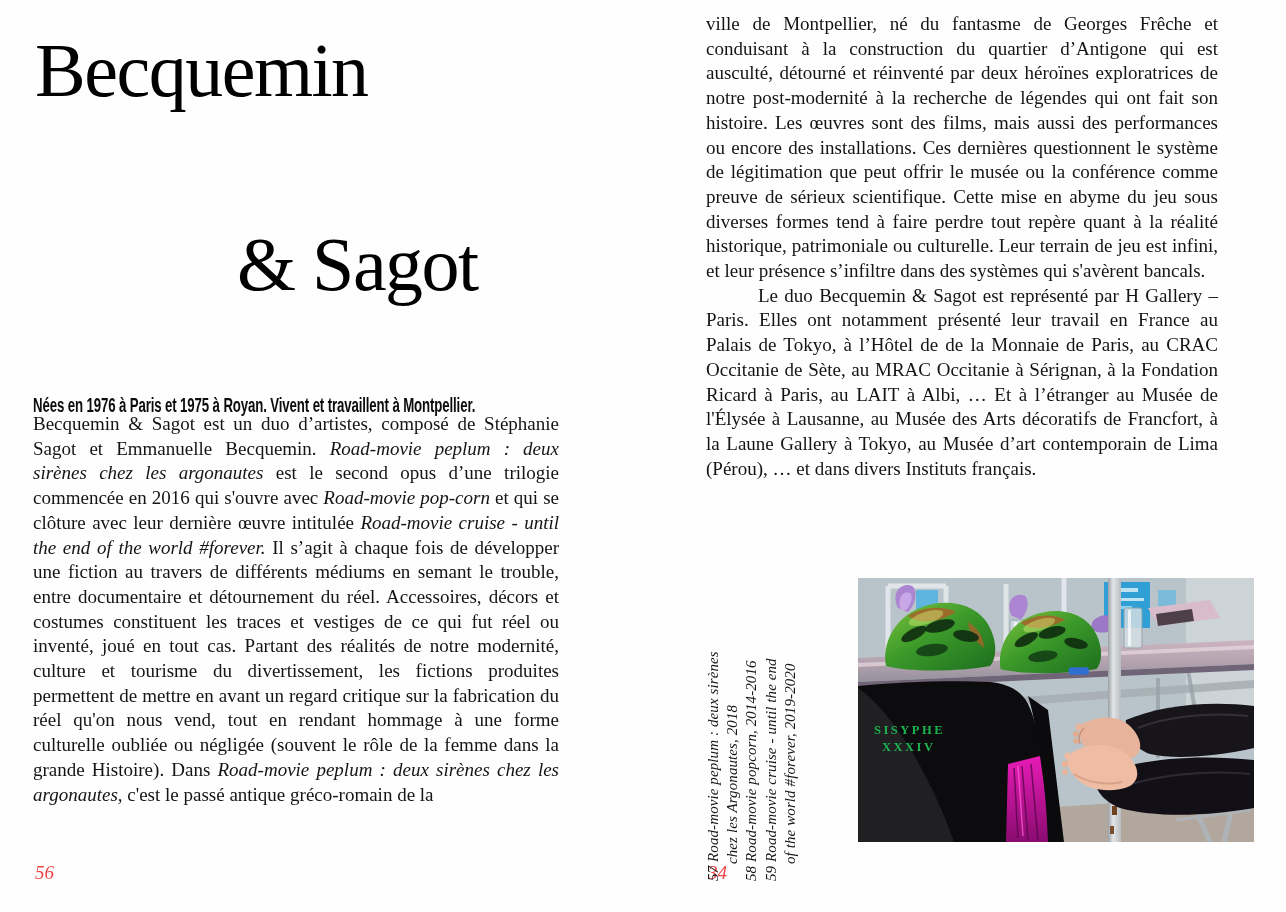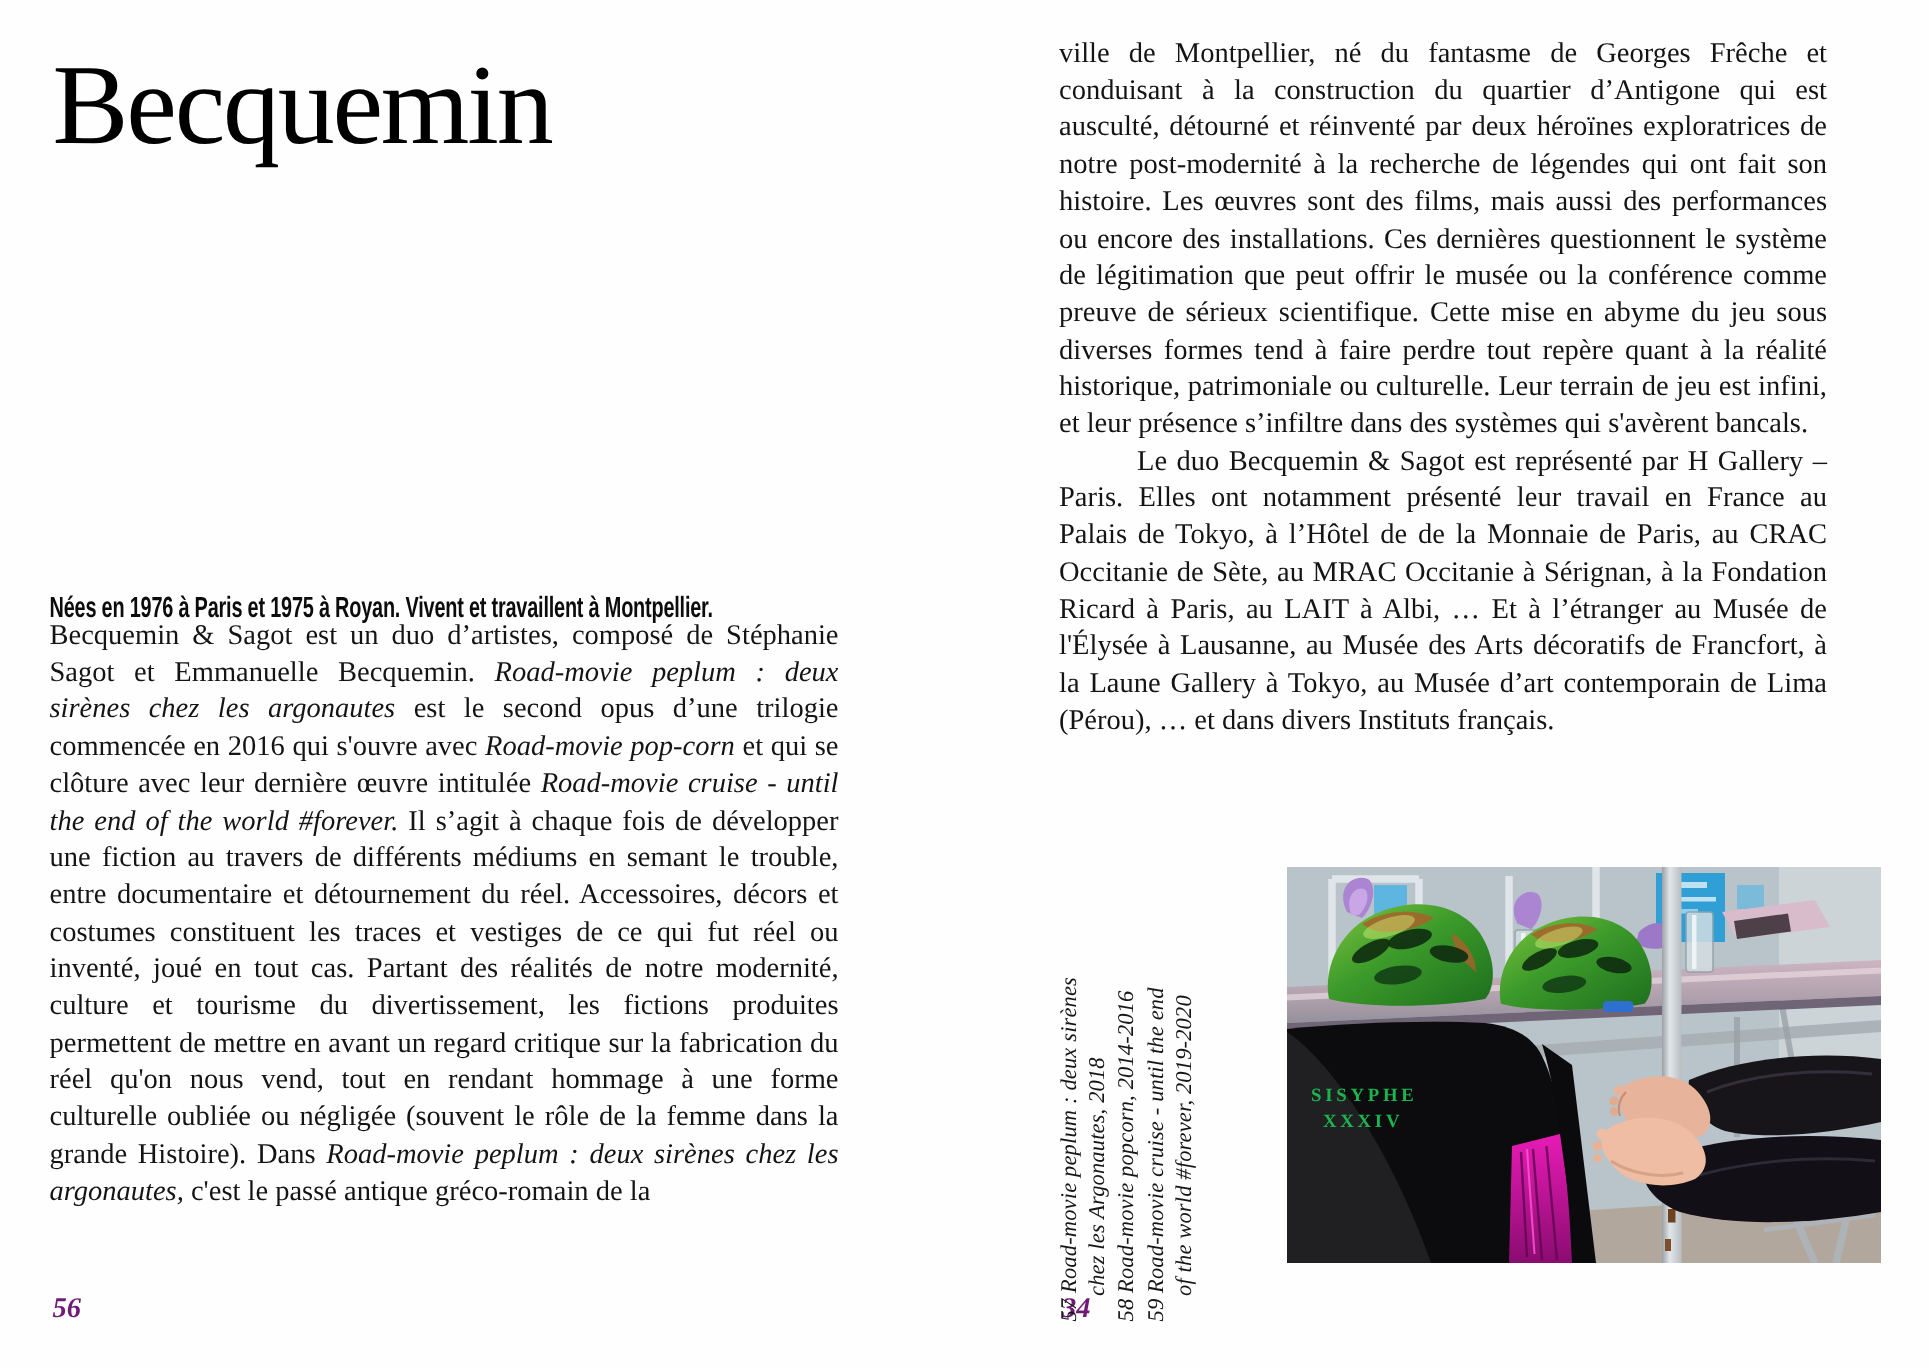--- a/index.html
+++ b/index.html
@@ -15,38 +15,39 @@
   .title-2{left:204px;top:226px;}
   .intro{
     position:absolute;left:0;top:394px;margin:0;white-space:nowrap;
     font-family:"Liberation Sans",sans-serif;font-weight:700;font-size:19.5px;
     letter-spacing:-0.2px;transform:scaleX(0.68);transform-origin:0 0;color:#0c0c0c;
   }
   .bio{
     position:absolute;left:0;top:412px;width:526px;margin:0;
     font-size:19px;line-height:24.7px;text-align:justify;
   }
-  .rbody{position:absolute;left:0;top:24px;width:512px;}
+  .rbody{position:absolute;left:0;top:12px;width:512px;}
   .rbody p{margin:0;font-size:19px;line-height:24.7px;text-align:justify;}
   .rbody p.indented{text-indent:52px;}
   .it{font-style:italic;}
-  .pnum{position:absolute;left:2px;top:862px;font-size:19px;font-weight:700;font-style:italic;color:#701a75;}
+  .pnum{position:absolute;left:2px;top:862px;font-size:19px;font-weight:400;font-style:italic;color:#ef4444;}
   .caption{
     position:absolute;left:704px;top:881px;width:302px;
     transform:rotate(-90deg);transform-origin:0 0;
     font-size:15px;font-style:italic;line-height:19.2px;letter-spacing:0.1px;color:#161616;
   }
   .caption .ind{padding-left:17px;}
   .photo{position:absolute;left:858px;top:578px;width:396px;height:264px;display:block;}
 </style>
 </head>
 <body>
 
 <section class="col-left">
   <h1 class="title title-1">Becquemin</h1>
+  <h1 class="title title-2">&amp; Sagot</h1>
   <p class="intro">Nées en 1976 à Paris et 1975 à Royan. Vivent et travaillent à Montpellier.</p>
   <p class="bio"><span>Becquemin &amp; Sagot est un duo d’artistes, composé de Stéphanie Sagot et Emmanuelle Becquemin. </span><span class="it">Road-movie peplum : deux sirènes chez les argonautes</span><span> est le second opus d’une trilogie commencée en 2016 qui s'ouvre avec </span><span class="it">Road-movie pop-corn</span><span> et qui se clôture avec leur dernière œuvre intitulée </span><span class="it">Road-movie cruise - until the end of the world #forever.</span><span> Il s’agit à chaque fois de développer une fiction au travers de différents médiums en semant le trouble, entre documentaire et détournement du réel. Accessoires, décors et costumes constituent les traces et vestiges de ce qui fut réel ou inventé, joué en tout cas. Partant des réalités de notre modernité, culture et tourisme du divertissement, les fictions produites permettent de mettre en avant un regard critique sur la fabrication du réel qu'on nous vend, tout en rendant hommage à une forme culturelle oubliée ou négligée (souvent le rôle de la femme dans la grande Histoire). Dans </span><span class="it">Road-movie peplum : deux sirènes chez les argonautes,</span><span> c'est le passé antique gréco-romain de la</span></p>
   <div class="pnum">56</div>
 </section>
 
 <section class="col-right">
   <div class="rbody">
     <p>ville de Montpellier, né du fantasme de Georges Frêche et conduisant à la construction du quartier d’Antigone qui est ausculté, détourné et réinventé par deux héroïnes exploratrices de notre post-modernité à la recherche de légendes qui ont fait son histoire. Les œuvres sont des films, mais aussi des performances ou encore des installations. Ces dernières questionnent le système de légitimation que peut offrir le musée ou la conférence comme preuve de sérieux scientifique. Cette mise en abyme du jeu sous diverses formes tend à faire perdre tout repère quant à la réalité historique, patrimoniale ou culturelle. Leur terrain de jeu est infini, et leur présence s’infiltre dans des systèmes qui s'avèrent bancals.</p>
     <p class="indented">Le duo Becquemin &amp; Sagot est représenté par H Gallery – Paris. Elles ont notamment présenté leur travail en France au Palais de Tokyo, à l’Hôtel de de la Monnaie de Paris, au CRAC Occitanie de Sète, au MRAC Occitanie à Sérignan, à la Fondation Ricard à Paris, au LAIT à Albi, … Et à l’étranger au Musée de l'Élysée à Lausanne, au Musée des Arts décoratifs de Francfort, à la Laune Gallery à Tokyo, au Musée d’art contemporain de Lima (Pérou), … et dans divers Instituts français.</p>
   </div>

